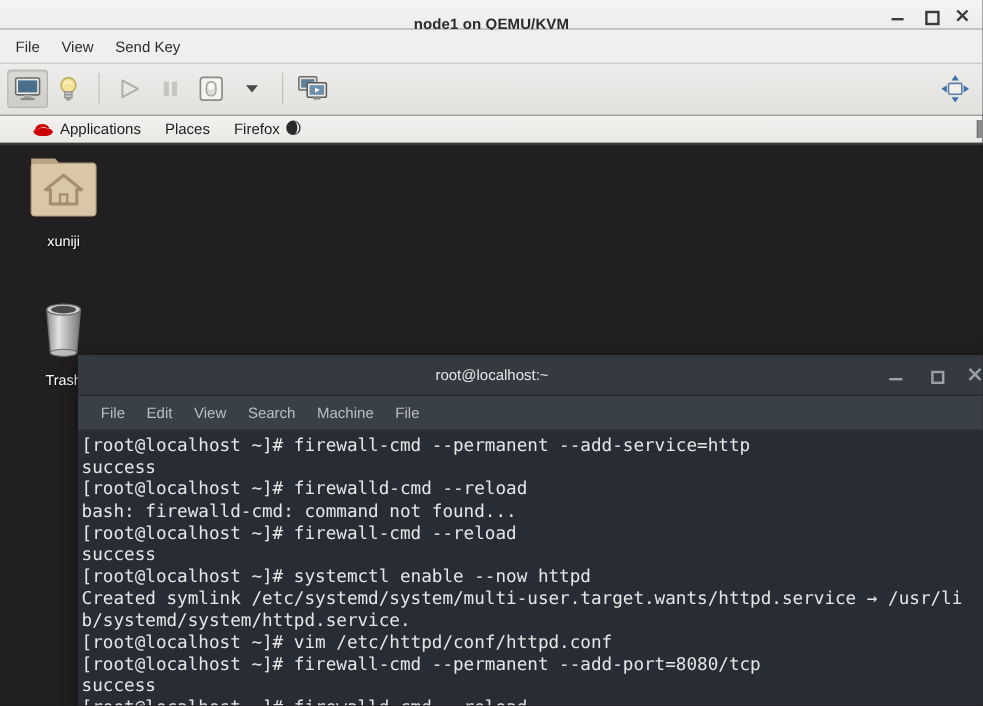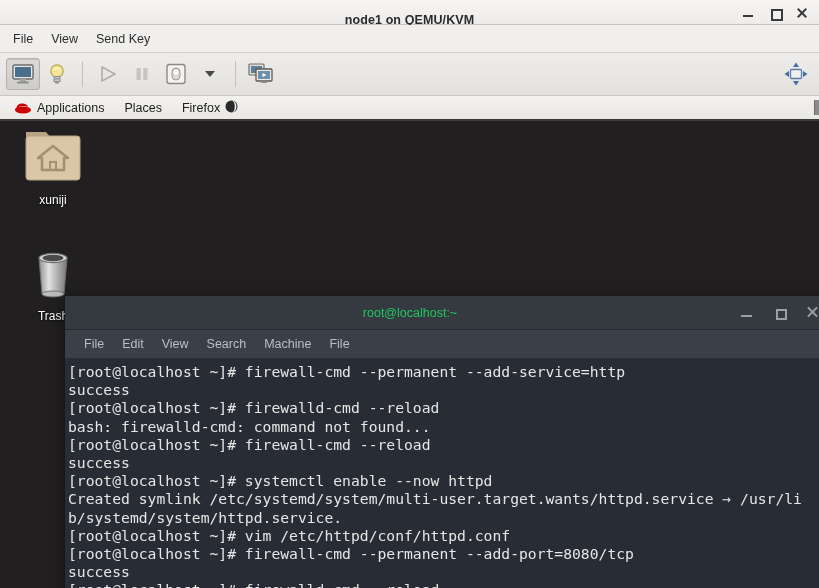--- a/index.html
+++ b/index.html
@@ -75,21 +75,21 @@
 
   
   .guest {
     position: absolute; left: 0; top: 96px; width: 819px; height: 492px;
     background: #211f20; overflow: hidden;
   }
   .gnome-panel {
     position: absolute; left: 0; top: 0; width: 819px; height: 25px;
     background: linear-gradient(#f2f1ef, #eae8e5);
     border-bottom: 2px solid #3a3a3a;
-    display: flex; padding-left: 4px;
+    display: flex; padding-left: 17px;
   }
   .panel-item {
     font-size: 12.5px; color: #1d1d1d; padding: 2px 10px; cursor: default;
     display: flex; align-items: center; gap: 5px;
   }
   .rh-logo { width: 18px; height: 15px; position: relative; }
   .panel-right {
     position: absolute; right: 0; top: 0; height: 23px; display: flex; align-items: center;
   }
   .panel-edge {
@@ -110,21 +110,21 @@
     position: absolute; left: 65px; top: 200px; width: 760px; height: 388px;
     background: #2c3034;
     box-shadow: 0 3px 14px rgba(0,0,0,.55);
   }
   .term-titlebar {
     height: 34px; background: #343a40; border-bottom: 1px solid #26292d;
     display: flex; align-items: center; position: relative;
   }
   .term-title {
     position: absolute; left: 0; width: 690px; text-align: center;
-    font-size: 12.5px; color: #22c55e;
+    font-size: 12.5px; color: #e5e5e5;
   }
   .term-winbtns {
     position: absolute; right: 6px; display: flex; align-items: center; gap: 20px;
   }
   .twb { width: 13px; height: 13px; position: relative; cursor: pointer; }
   .twb-min::after { content:""; position:absolute; left:1px; top:9px; width:11px; height:2px; background:#9aa0a6; }
   .twb-max::after { content:""; position:absolute; left:3px; top:3px; width:7px; height:7px; border:2px solid #9aa0a6; }
   .twb-close::before, .twb-close::after {
     content:""; position:absolute; left:0; top:5px; width:13px; height:2px; background:#9aa0a6;
   }

